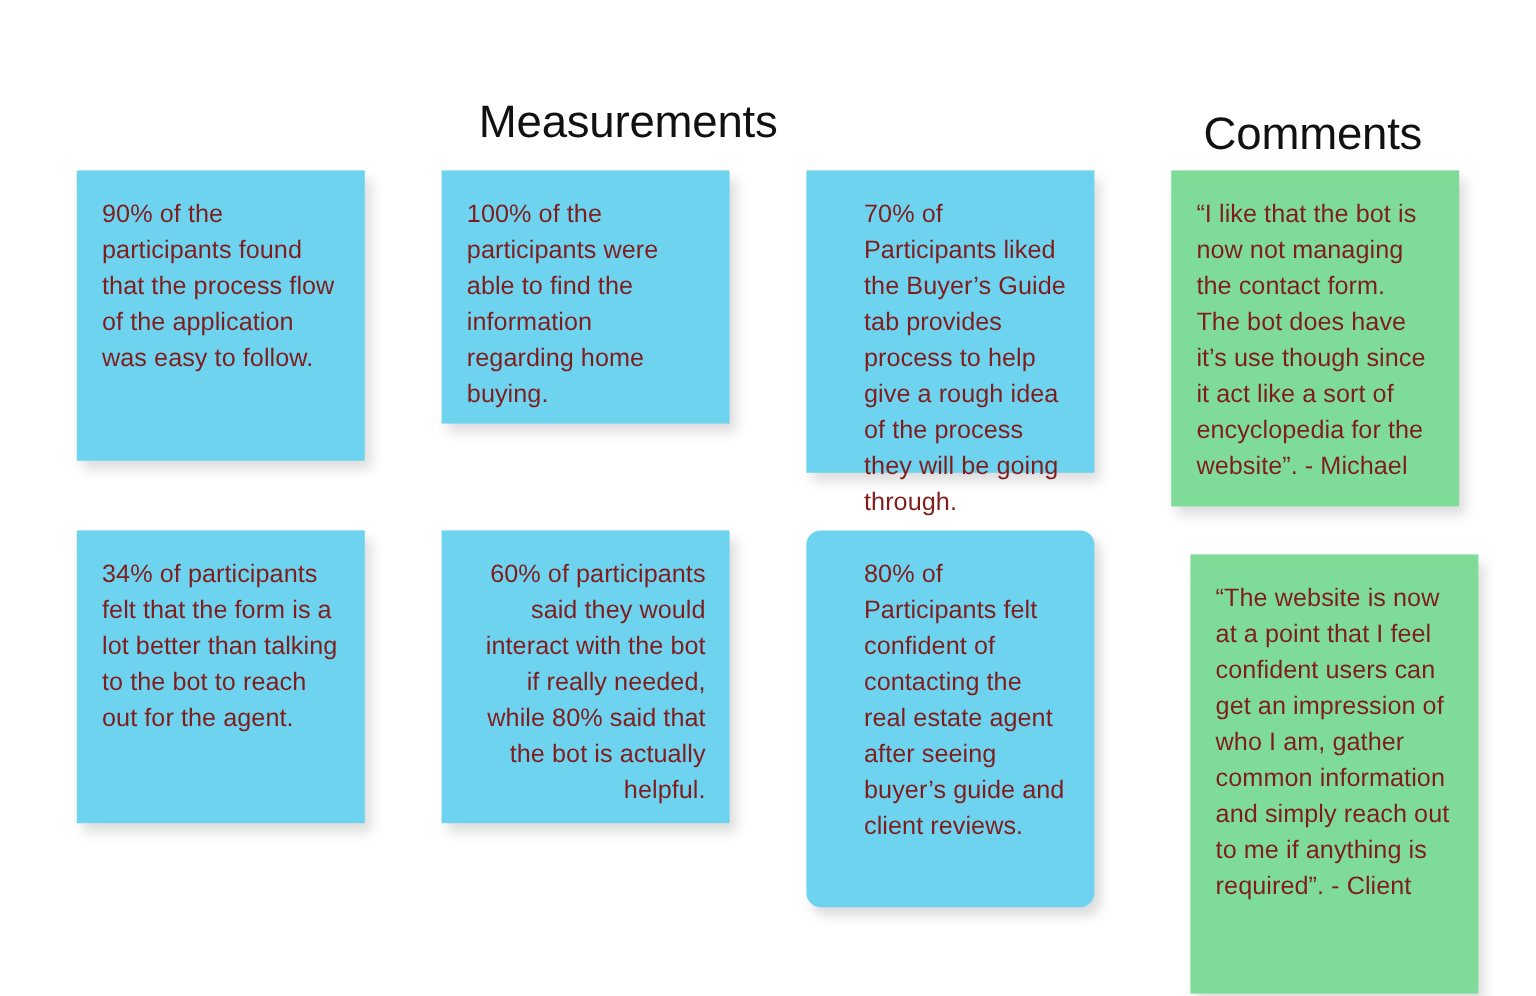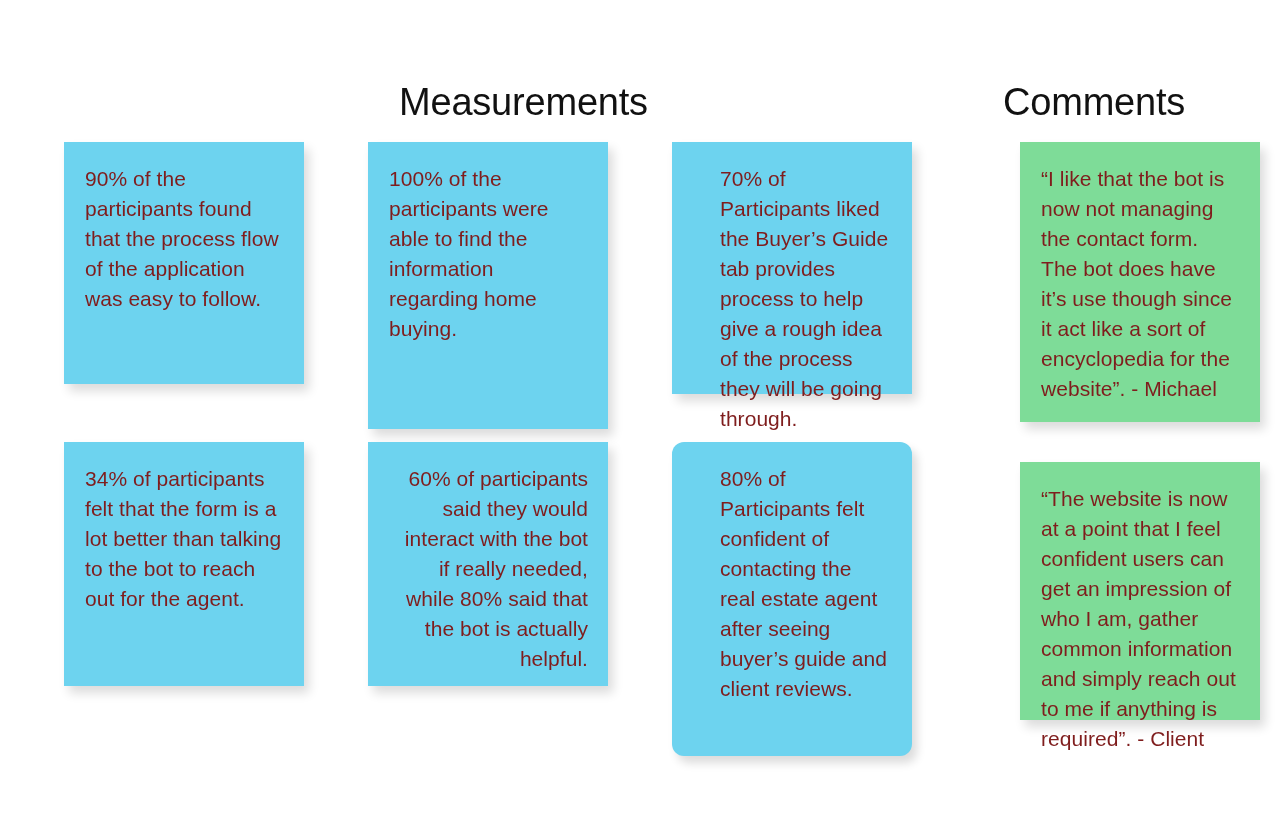--- a/index.html
+++ b/index.html
@@ -35,21 +35,21 @@
     white-space: nowrap;
     line-height: 1;
   }
   #heading-measurements {
     left: 363px;
     top: 58px;
     margin-left: 36px;
   }
   #heading-comments {
     left: 1003px;
-    top: 58px;
+    top: 68px;
   }
 
   
   .card {
     position: absolute;
     box-sizing: border-box;
     padding: 22px 20px 16px 21px;
     box-shadow: 5px 7px 10px rgba(0, 0, 0, 0.14);
   }
   .card-text {
@@ -61,34 +61,34 @@
     letter-spacing: 0.05px;
   }
 
   .card.measurement { background: #6DD3EF; }
   .card.comment     { background: #7EDC98; }
 
   
   .col-0 { left: 64px;  width: 240px; }
   .col-1 { left: 368px; width: 240px; }
   .col-2 { left: 672px; width: 240px; padding-left: 48px; }
-  .col-c { left: 1020px; width: 240px; }
+  .col-c { left: 976px; width: 240px; }
 
   .m-r0 { top: 142px; }
   .m-r1 { top: 442px; }
 
   #card-measurement-0 { height: 242px; }
-  #card-measurement-1 { height: 287px; }
+  #card-measurement-1 { height: 211px; }
   #card-measurement-2 { height: 252px; }
   #card-measurement-3 { height: 244px; }
   #card-measurement-4 { height: 244px; text-align: right; }
   #card-measurement-5 { height: 314px; border-radius: 12px; }
 
   #card-comment-0 { top: 142px; height: 280px; }
-  #card-comment-1 { top: 462px; height: 258px; }
+  #card-comment-1 { top: 462px; height: 366px; margin-left: 16px; }
 </style>
 </head>
 <body>
 
 <div class="board">
 
   <h1 class="heading" id="heading-measurements">Measurements</h1>
 
   <h1 class="heading" id="heading-comments">Comments</h1>
 

